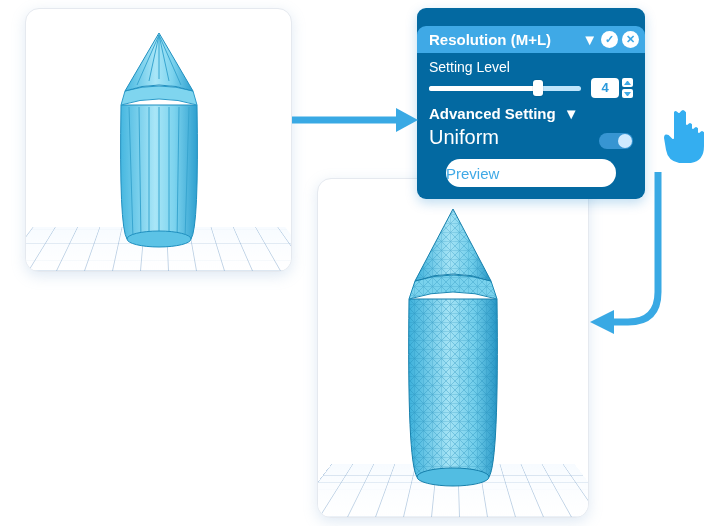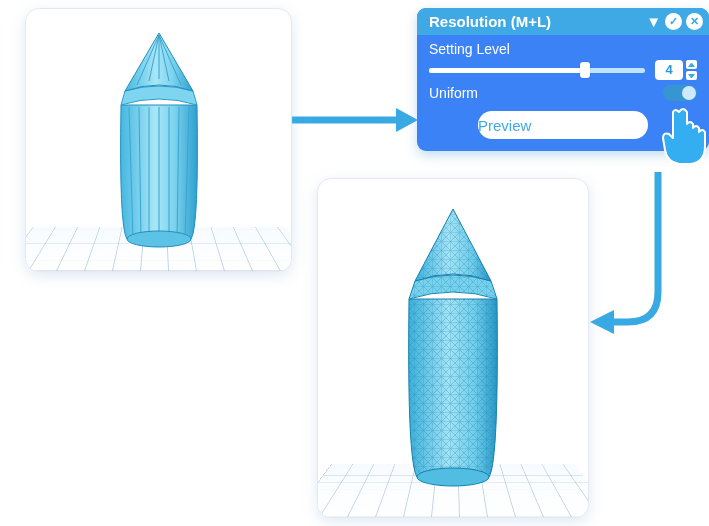--- a/index.html
+++ b/index.html
@@ -8,40 +8,40 @@
   .card-a{left:25px;top:8px;width:265px;height:262px}
   .card-b{left:317px;top:178px;width:270px;height:338px}
   .floor{position:absolute;left:-10%;right:-10%;bottom:0;height:45%;
     background:
       repeating-linear-gradient(90deg,rgba(120,160,200,.45) 0 1px,transparent 1px 28px),
       repeating-linear-gradient(0deg,rgba(120,160,200,.45) 0 1px,transparent 1px 22px),
       linear-gradient(#f7fbff,#fff);
     transform:perspective(400px) rotateX(62deg);transform-origin:bottom center}
   .obj{position:absolute;left:50%;transform:translateX(-50%)}
   .obj svg{display:block}
-  .panel{position:absolute;left:417px;top:8px;width:292px;border-radius:9px;background:#3b82f6;box-shadow:0 4px 12px rgba(0,120,200,.25);padding:0 0 10px 0;color:#fff}
+  .panel{position:absolute;left:417px;top:8px;width:228px;border-radius:9px;background:#0369a1;box-shadow:0 4px 12px rgba(0,120,200,.25);padding:18px 0 10px 0;color:#fff}
   .panel-head{display:flex;align-items:center;padding:5px 6px 5px 12px;font-size:15px;font-weight:600;background:#3fa9e6;border-radius:9px 9px 0 0}
   .panel-head .t{flex:1}
   .chev{margin-left:4px}
   .hbtn{width:17px;height:17px;border-radius:50%;background:#fff;margin-left:4px;display:flex;align-items:center;justify-content:center;color:#3fa9e6;font-size:11px;font-weight:700}
   .row{padding:6px 12px 0 12px;font-size:14px}
   .lbl{display:inline-block}
   .slider-wrap{display:flex;align-items:center;margin-top:2px}
   .track{position:relative;flex:1;height:5px;background:#bfe5fb;border-radius:3px}
   .fill{position:absolute;left:0;top:0;bottom:0;width:72%;background:#fff;border-radius:3px}
   .knob{position:absolute;left:72%;top:50%;width:10px;height:16px;background:#fff;border-radius:3px;transform:translate(-50%,-50%);box-shadow:0 0 0 1px rgba(0,0,0,.05)}
   .valbox{display:flex;align-items:center;margin-left:10px}
   .val{width:28px;height:20px;background:#fff;color:#2a99dc;border-radius:4px;text-align:center;font-size:13px;font-weight:600;line-height:20px}
   .spin{display:flex;flex-direction:column;margin-left:3px}
   .spin span{width:11px;height:9px;background:#fff;border-radius:2px;margin:1px 0;position:relative}
   .spin span:before{content:"";position:absolute;left:2px;right:2px;top:2px;bottom:2px;border-left:3px solid transparent;border-right:3px solid transparent}
   .spin .up:before{border-bottom:4px solid #3fa9e6;top:2px}
   .spin .dn:before{border-top:4px solid #3fa9e6;top:3px}
   .adv{font-weight:700;font-size:15px}
-  .toggle-row{display:flex;align-items:center;padding:4px 12px 0 12px;font-size:14px}
+  .toggle-row{display:flex;align-items:flex-end;padding:4px 12px 0 12px;font-size:20px}
   .toggle-row .lbl{flex:1}
   .toggle{width:34px;height:16px;border-radius:9px;background:#3795d2;position:relative}
   .toggle .dot{position:absolute;right:1px;top:1px;width:14px;height:14px;border-radius:50%;background:#cfeaff}
   .preview-btn{margin:10px auto 2px auto;width:170px;height:28px;background:#fff;color:#3fa9e6;border-radius:16px;display:flex;align-items:center;justify-content:flex-start;font-size:15px;font-weight:500}
   .arrow{position:absolute}
   .arrow svg{display:block;overflow:visible}
   .hand{position:absolute;left:661px;top:106px;width:52px;height:60px;pointer-events:none}
 </style>
 </head>
 <body>
@@ -132,20 +132,24 @@
         </div>
         <div class="valbox">
           <div class="val">4</div>
           <div class="spin">
             <span class="up"></span>
             <span class="dn"></span>
           </div>
         </div>
       </div>
     </div>
+    <div class="row adv">
+      <span>Advanced Setting</span>
+      <span class="chev">▼</span>
+    </div>
     <div class="toggle-row">
       <span class="lbl">Uniform</span>
       <div class="toggle">
           <div class="dot"></div>
         </div>
     </div>
     <div class="preview-btn">
       <span>Preview</span>
     </div>
   </div>

